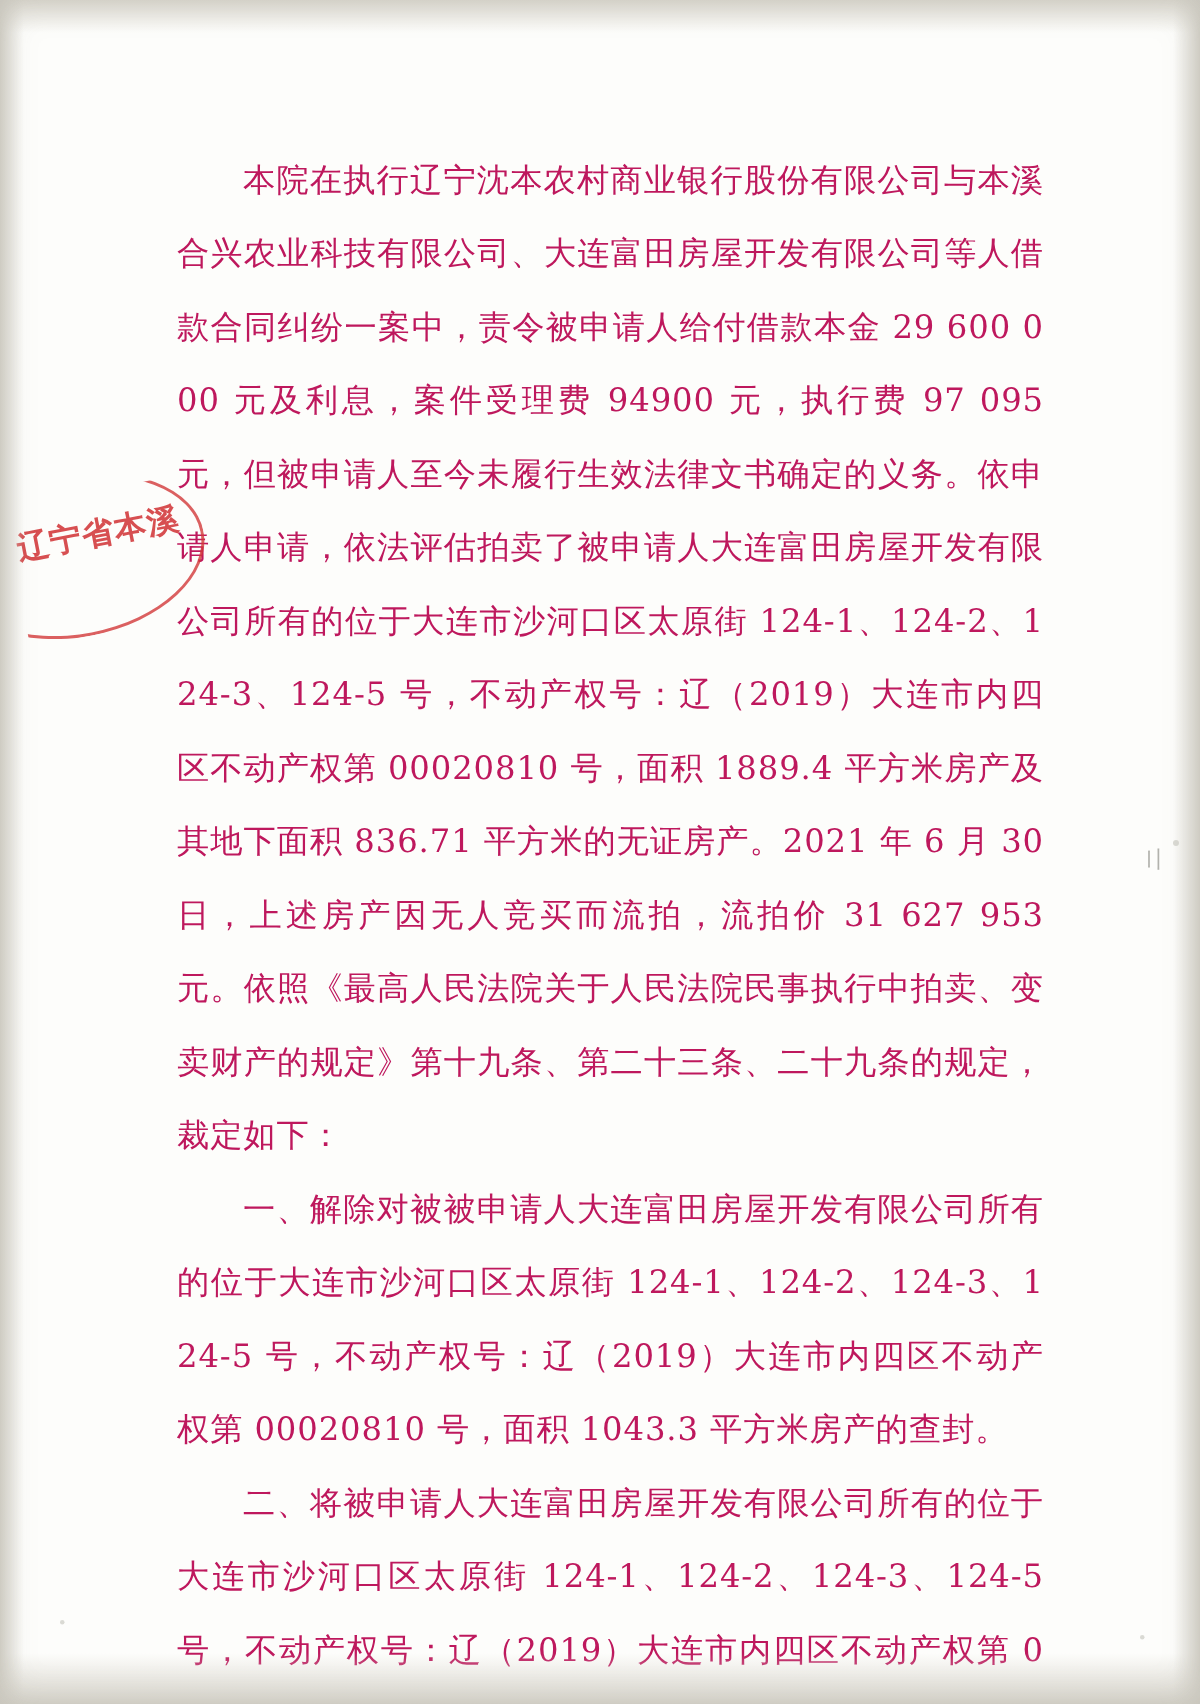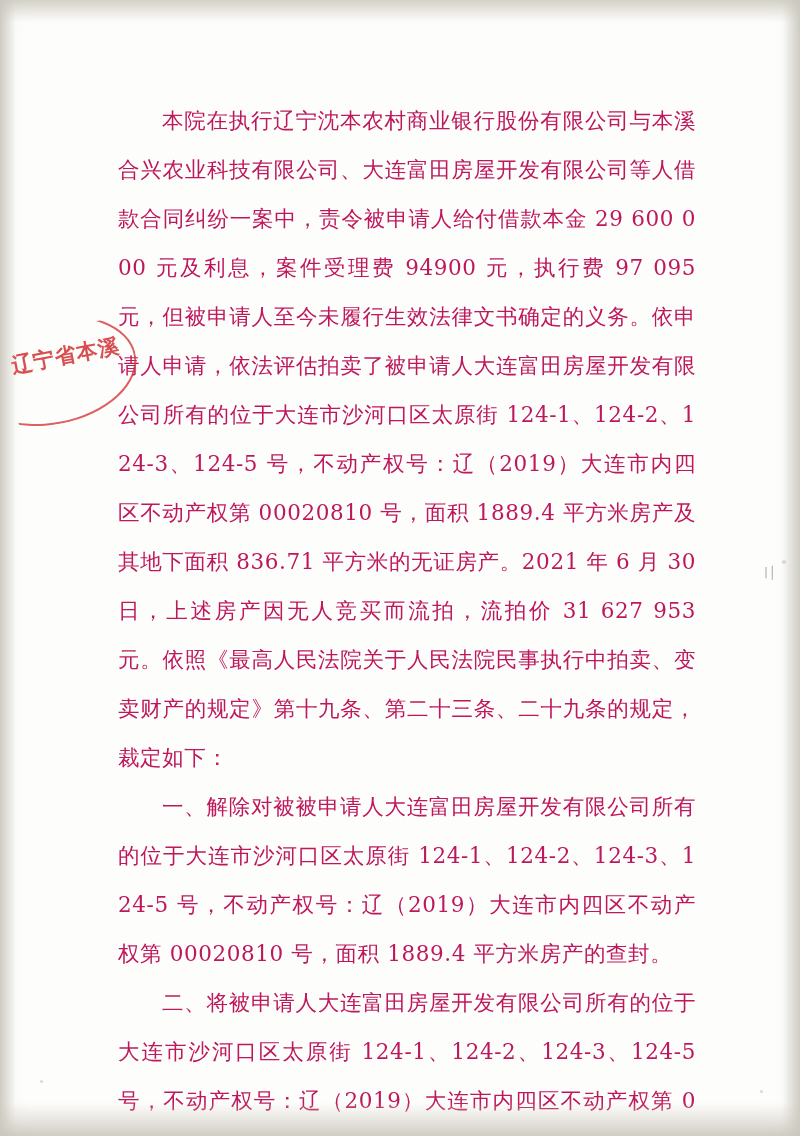--- a/index.html
+++ b/index.html
@@ -144,21 +144,21 @@
   <div class="scan-edge-left"></div>
   <div class="scan-edge-right"></div>
 
   <div class="stamp">
     <div class="stamp-arc"></div>
     <div class="stamp-text">辽宁省本溪</div>
   </div>
 
   <div class="doc-body">
     <p class="para">本院在执行辽宁沈本农村商业银行股份有限公司与本溪合兴农业科技有限公司、大连富田房屋开发有限公司等人借款合同纠纷一案中，责令被申请人给付借款本金 29 600 000 元及利息，案件受理费 94900 元，执行费 97 095 元，但被申请人至今未履行生效法律文书确定的义务。依申请人申请，依法评估拍卖了被申请人大连富田房屋开发有限公司所有的位于大连市沙河口区太原街 124-1、124-2、124-3、124-5 号，不动产权号：辽（2019）大连市内四区不动产权第 00020810 号，面积 1889.4 平方米房产及其地下面积 836.71 平方米的无证房产。2021 年 6 月 30 日，上述房产因无人竞买而流拍，流拍价 31 627 953 元。依照《最高人民法院关于人民法院民事执行中拍卖、变卖财产的规定》第十九条、第二十三条、二十九条的规定，裁定如下：</p>
-    <p class="para">一、解除对被被申请人大连富田房屋开发有限公司所有的位于大连市沙河口区太原街 124-1、124-2、124-3、124-5 号，不动产权号：辽（2019）大连市内四区不动产权第 00020810 号，面积 1889.4 平方米房产的查封。</p>
+    <p class="para">一、解除对被被申请人大连富田房屋开发有限公司所有的位于大连市沙河口区太原街 124-1、124-2、124-3、124-5 号，不动产权号：辽（2019）大连市内四区不动产权第 00020810 号，面积 1043.3 平方米房产的查封。</p>
     <p class="para">二、将被申请人大连富田房屋开发有限公司所有的位于大连市沙河口区太原街 124-1、124-2、124-3、124-5 号，不动产权号：辽（2019）大连市内四区不动产权第 00020810 号，面积 1889.4 平方米房产及其地下面积 836.71 平方米的无证房产作价 31 627 953 元，交付申请执行人辽宁沈本农村商业银行股份有限公司抵偿本案借款本金 29 599 999.99 元，案件受理费 94 900 元，执行费 97 095 元，评估费 98 000</p>
   </div>
 
   <div class="margin-mark">〢</div>
 
   <div class="speck" style="left:782px; top:560px; width:4px; height:4px;"></div>
   <div class="speck" style="left:760px; top:1090px; width:3px; height:3px;"></div>
   <div class="speck" style="left:40px; top:1080px; width:3px; height:3px;"></div>
 
 </div>

